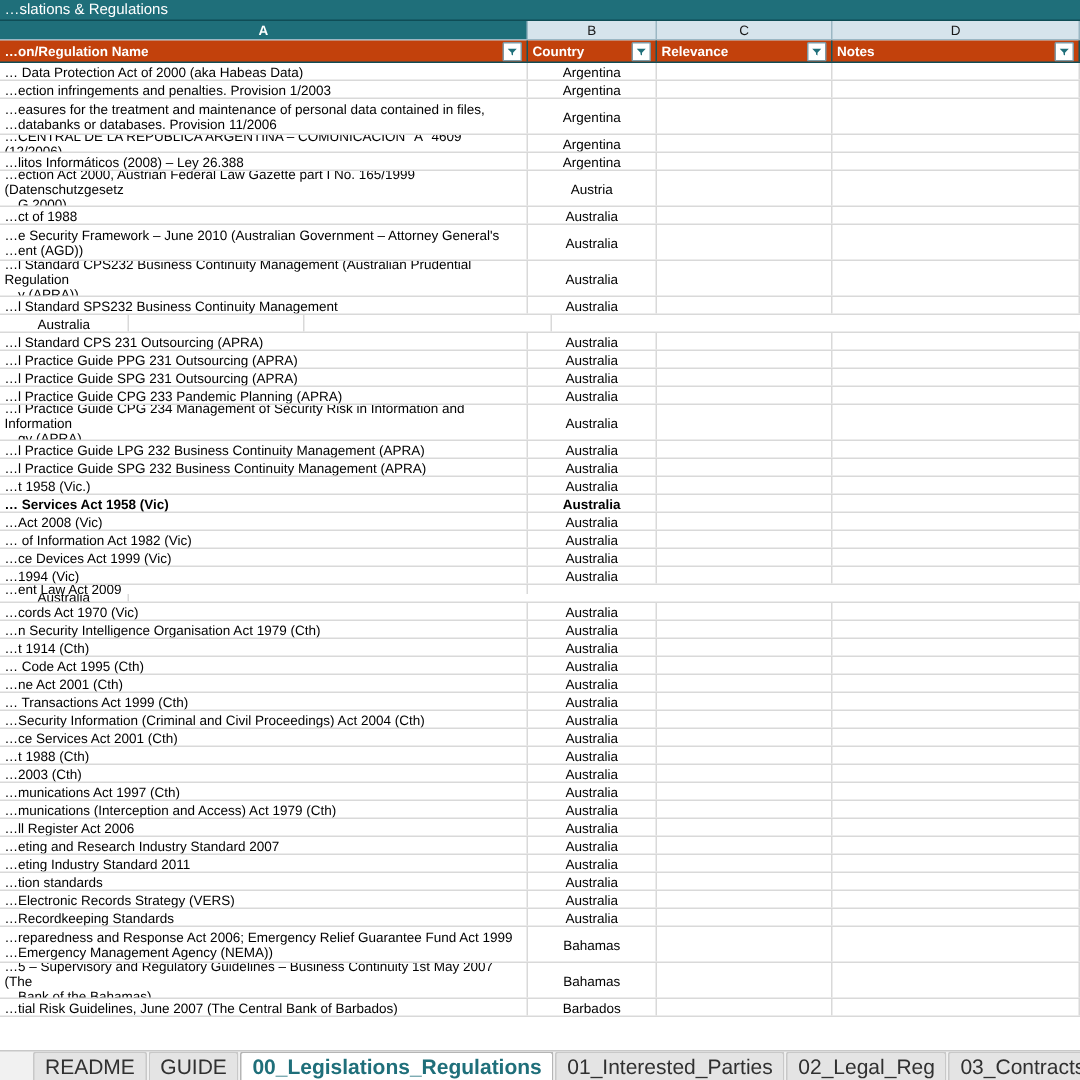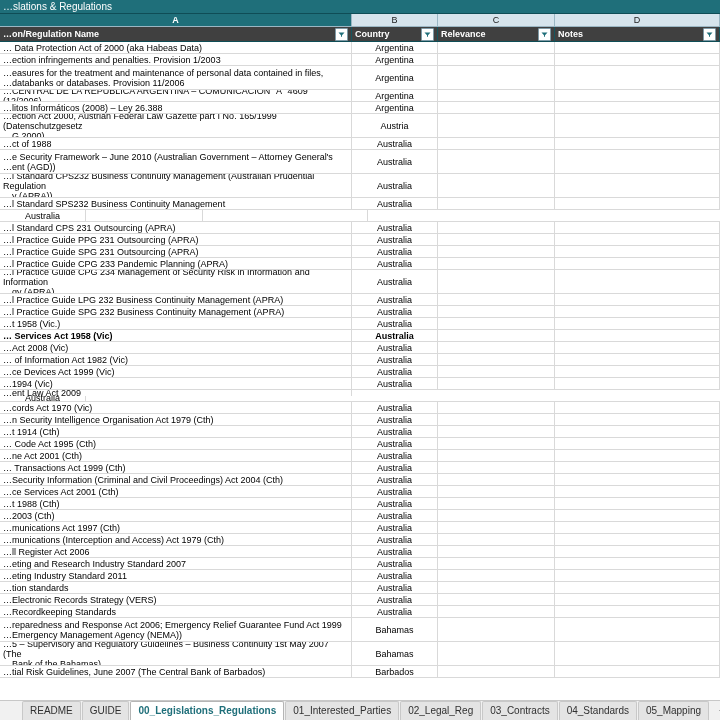--- a/index.html
+++ b/index.html
@@ -38,21 +38,21 @@
     font-size:9px;
     line-height:13px;
     color:#1a1a1a;
     overflow:hidden;
   }
   .ch.sel{background:#1f6f7a;color:#ffffff;font-weight:bold;}
 
   
   .fieldhead{
     display:flex;height:15px;box-sizing:border-box;
-    background:#404040;color:#ffffff;font-weight:bold;
+    background:#c2410c;color:#ffffff;font-weight:bold;
     border-bottom:1px solid #0f4d56;
   }
   .fieldhead .cell{
     box-sizing:border-box;
     border-right:1px solid #15555e;
     padding:0 3px;
     line-height:15px;
     font-size:9px;
     display:flex;align-items:center;
     overflow:hidden;white-space:nowrap;
@@ -101,21 +101,21 @@
     height:20px;box-sizing:border-box;
     background:#f1f1f1;
     border-top:1px solid #c8c8c8;
     display:flex;align-items:flex-end;
     padding-left:22px;
     overflow:hidden;
   }
   .tab{
     height:18px;line-height:18px;
     padding:0 7px;
-    font-size:10px;
+    font-size:14px;
     color:#303030;
     border:1px solid #c8c8c8;
     border-bottom:none;
     background:#e4e4e4;
     margin-right:1px;
     white-space:nowrap;
     border-radius:2px 2px 0 0;
   }
   .tab.active{
     background:#ffffff;

